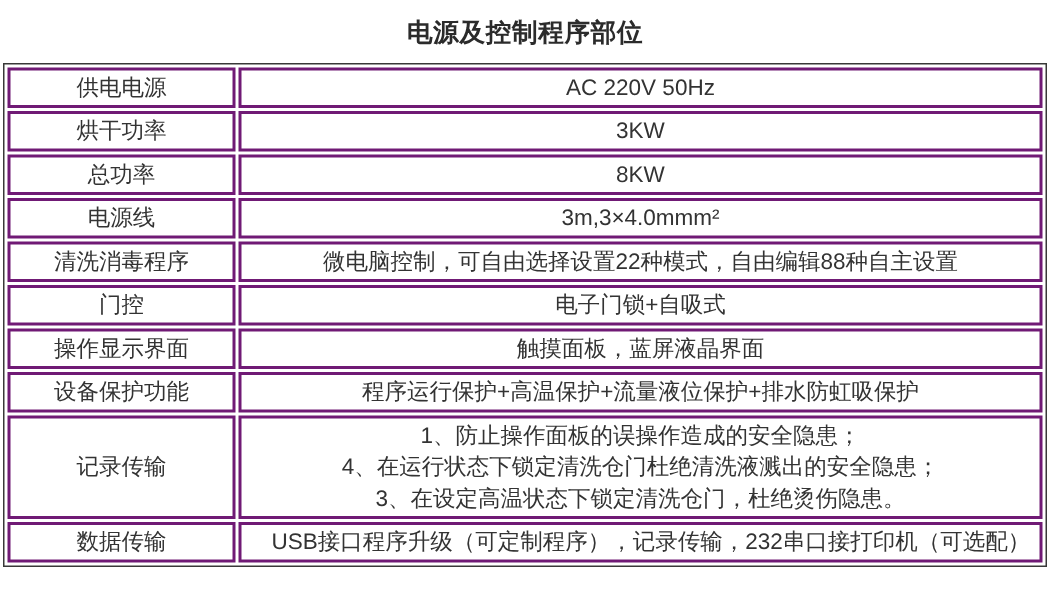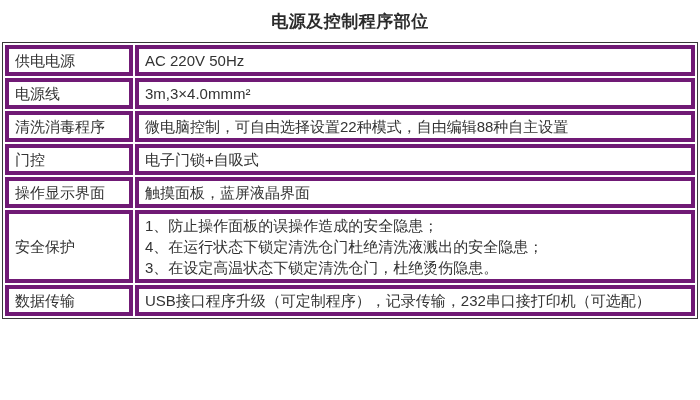--- a/index.html
+++ b/index.html
@@ -25,26 +25,26 @@
   table.spec-table {
     border-collapse: separate;
     border-spacing: 2px;
     border: 1px solid #383838;
     margin: 0 auto;
     width: 696px;
     table-layout: fixed;
     background: #ffffff;
   }
   table.spec-table td {
-    border: 4px solid #701a75;
+    border: 2px solid #701a75;
     font-size: 15px;
     line-height: 21px;
-    text-align: left;
+    text-align: center;
     vertical-align: middle;
-    padding: 1px 6px;
+    padding: 1px 20px;
     height: 20px;
     overflow: hidden;
     white-space: nowrap;
   }
   table.spec-table td.label-cell {
     width: 108px;
   }
   table.spec-table td.value-cell {
   }
   table.spec-table td.multiline {
@@ -60,37 +60,49 @@
 
 <div class="page-title">电源及控制程序部位</div>
 
 <table class="spec-table">
   <tbody>
     <tr>
       <td class="label-cell">供电电源</td>
       <td class="value-cell">AC 220V 50Hz</td>
     </tr>
     <tr>
+      <td class="label-cell">烘干功率</td>
+      <td class="value-cell">3KW</td>
+    </tr>
+    <tr>
+      <td class="label-cell">总功率</td>
+      <td class="value-cell">8KW</td>
+    </tr>
+    <tr>
       <td class="label-cell">电源线</td>
       <td class="value-cell">3m,3×4.0mmm²</td>
     </tr>
     <tr>
       <td class="label-cell">清洗消毒程序</td>
       <td class="value-cell">微电脑控制，可自由选择设置22种模式，自由编辑88种自主设置</td>
     </tr>
     <tr>
       <td class="label-cell">门控</td>
       <td class="value-cell">电子门锁+自吸式</td>
     </tr>
     <tr>
       <td class="label-cell">操作显示界面</td>
       <td class="value-cell">触摸面板，蓝屏液晶界面</td>
     </tr>
     <tr>
-      <td class="label-cell">安全保护</td>
+      <td class="label-cell">设备保护功能</td>
+      <td class="value-cell">程序运行保护+高温保护+流量液位保护+排水防虹吸保护</td>
+    </tr>
+    <tr>
+      <td class="label-cell">记录传输</td>
       <td class="value-cell multiline">
         <div class="safety-line">1、防止操作面板的误操作造成的安全隐患；</div>
         <div class="safety-line">4、在运行状态下锁定清洗仓门杜绝清洗液溅出的安全隐患；</div>
         <div class="safety-line">3、在设定高温状态下锁定清洗仓门，杜绝烫伤隐患。</div>
       </td>
     </tr>
     <tr>
       <td class="label-cell">数据传输</td>
       <td class="value-cell">USB接口程序升级（可定制程序），记录传输，232串口接打印机（可选配）</td>
     </tr>

